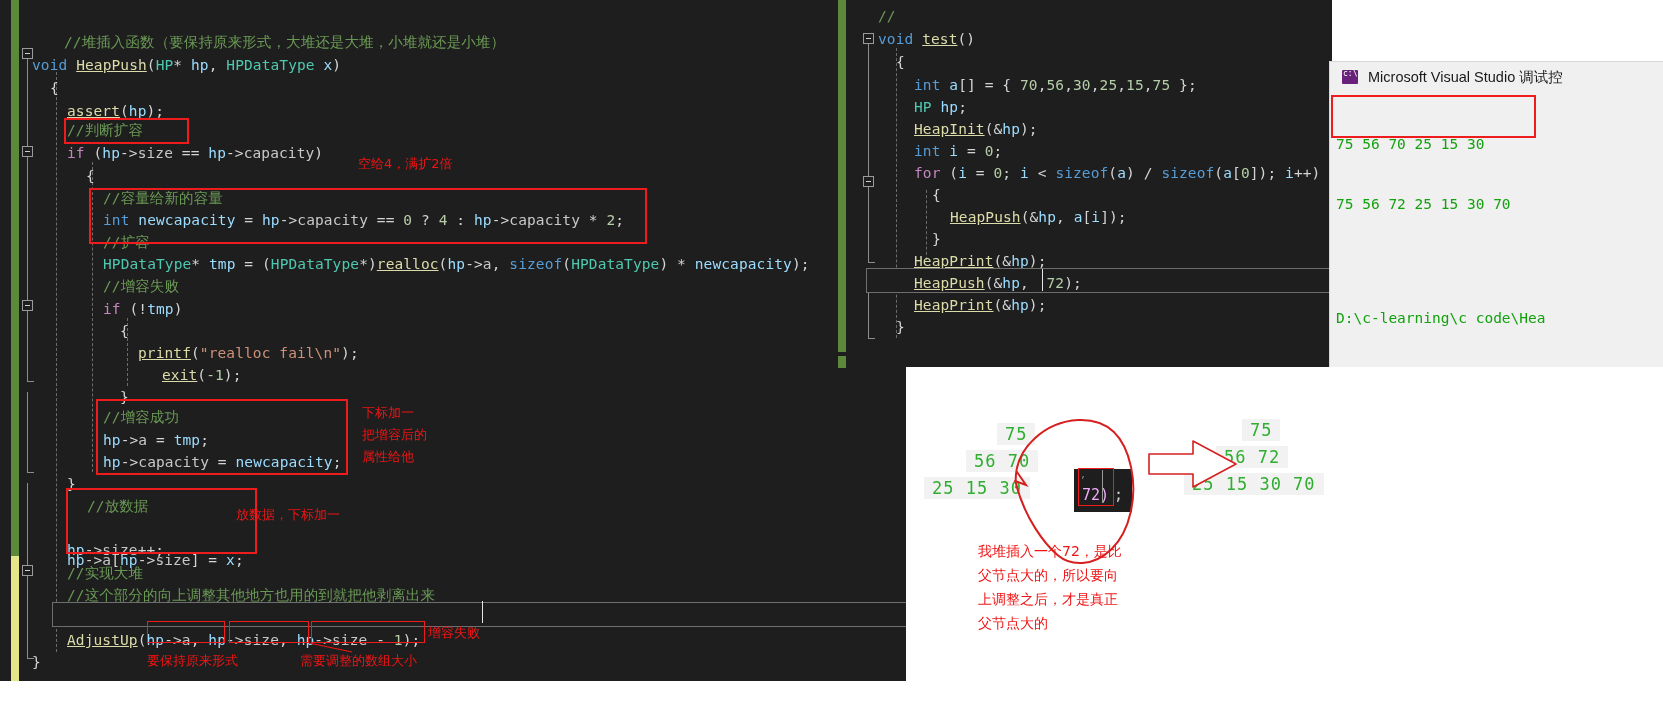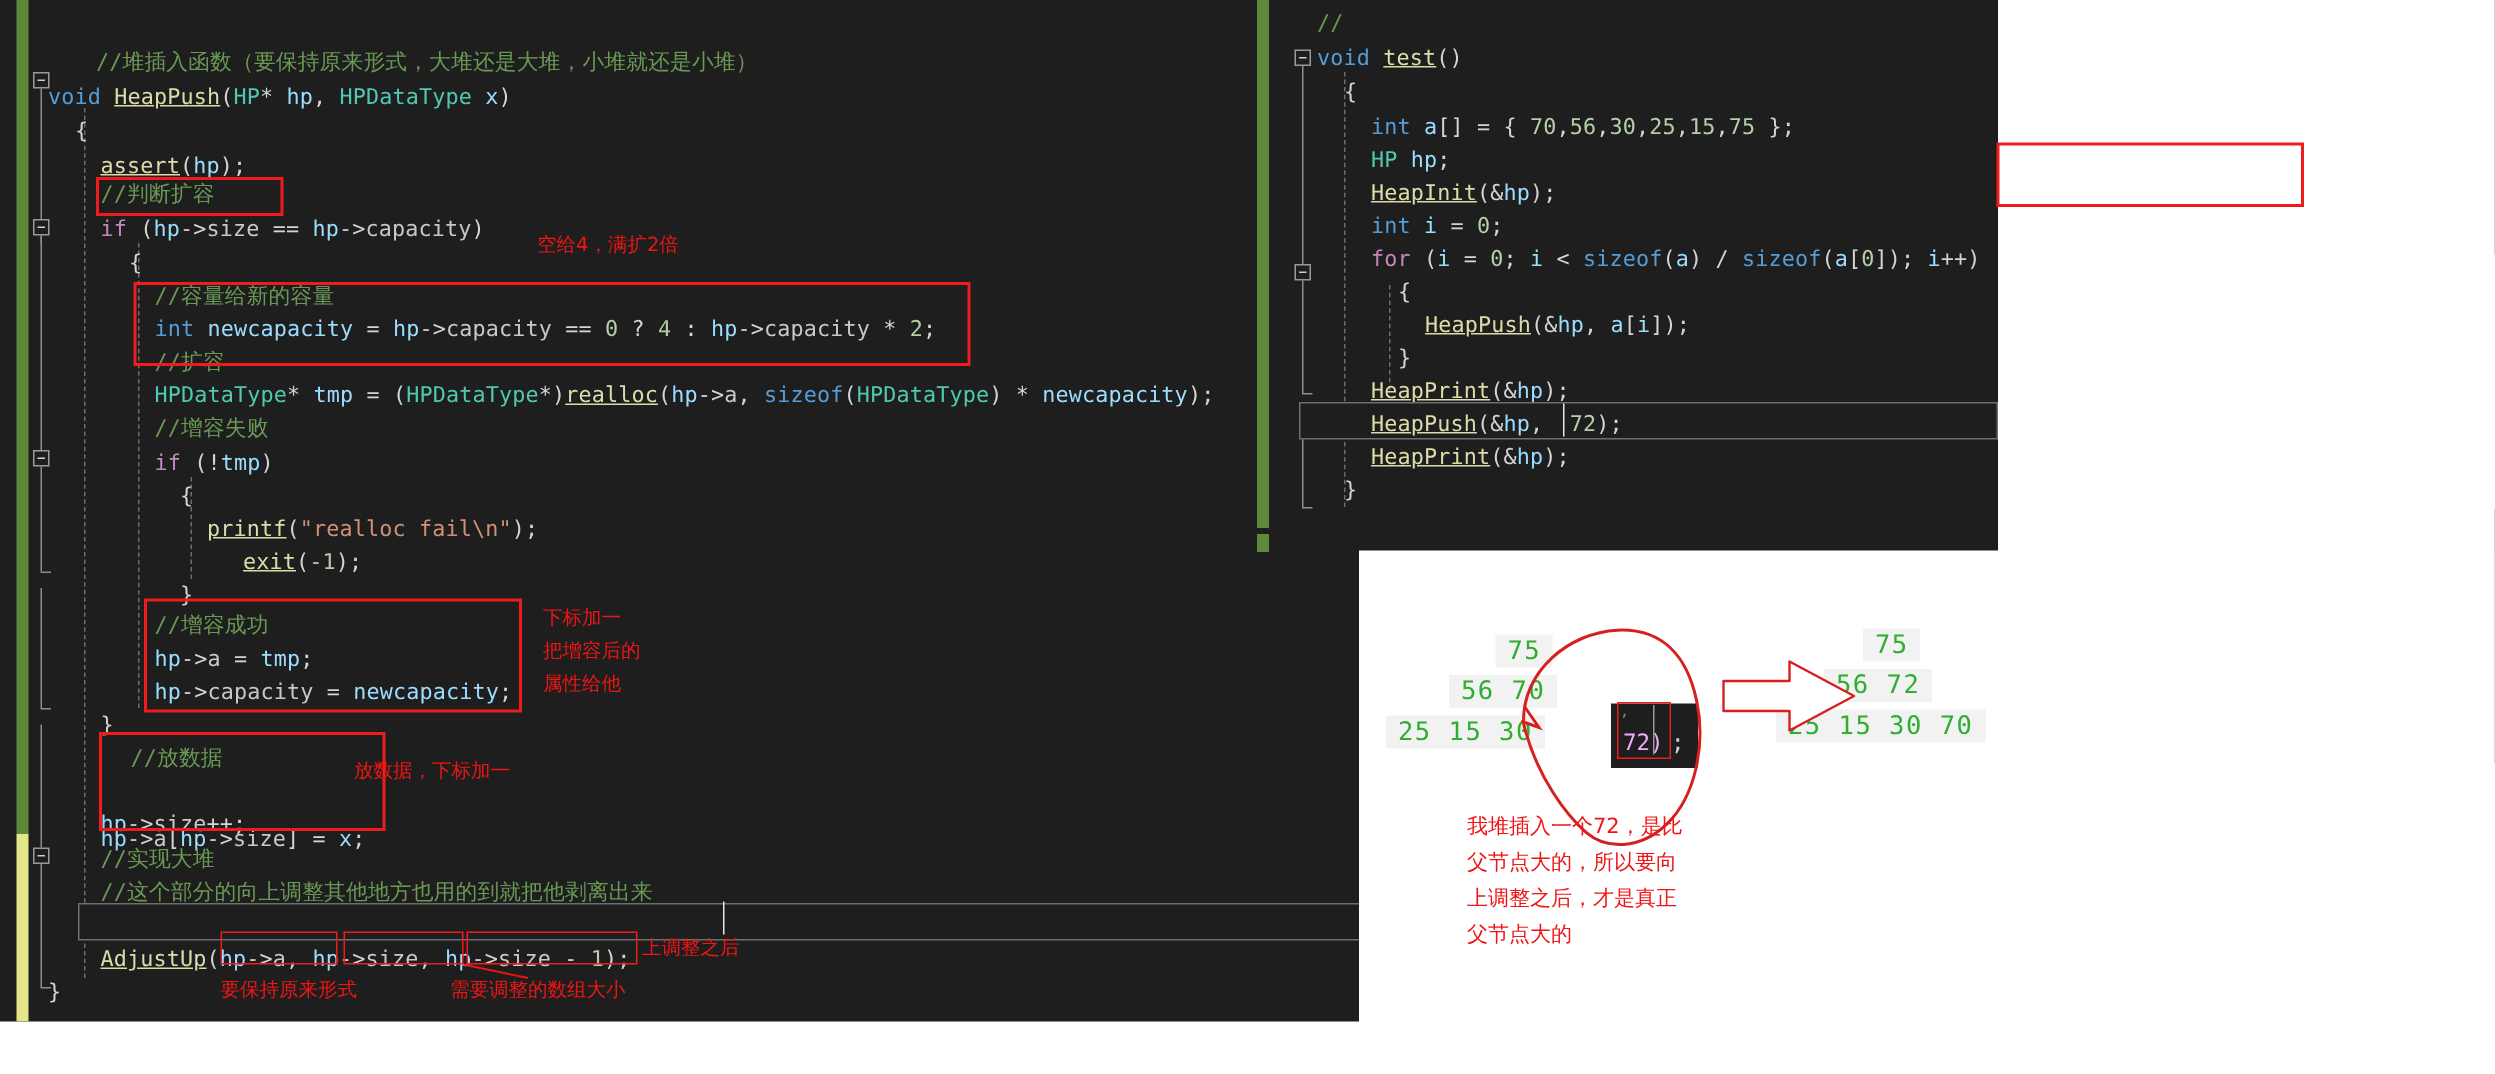--- a/index.html
+++ b/index.html
@@ -333,28 +333,42 @@
   <div class="redbox" style="left:66px; top:488px; width:191px; height:66px;"></div>
   <div class="redbox thin" style="left:147px; top:621px; width:78px; height:22px;"></div>
   <div class="redbox thin" style="left:229px; top:621px; width:80px; height:22px;"></div>
   <div class="redbox thin" style="left:311px; top:621px; width:114px; height:22px;"></div>
 
   <div class="redtext" style="left:358px; top:155px;">空给4，满扩2倍</div>
   <div class="redtext" style="left:362px; top:404px;">下标加一</div>
   <div class="redtext" style="left:362px; top:426px;">把增容后的</div>
   <div class="redtext" style="left:362px; top:448px;">属性给他</div>
   <div class="redtext" style="left:236px; top:506px;">放数据，下标加一</div>
-  <div class="redtext" style="left:428px; top:624px;">上调整之后</div>
+  <div class="redtext" style="left:428px; top:624px;">增容失败</div>
   <div class="redtext" style="left:147px; top:652px;">要保持原来形式</div>
   <div class="redtext" style="left:300px; top:652px;">需要调整的数组大小</div>
 
   <svg class="overlay" width="1663" height="716">
     <line x1="309" y1="643" x2="352" y2="652" stroke="#f01515" stroke-width="1.2"></line>
   </svg>
 
+  <div id="console-win">
+    <div id="console-title">
+      <span id="console-icon"></span>
+      <span>Microsoft Visual Studio 调试控</span>
+    </div>
+    <div id="console-body">
+      <div>75 56 70 25 15 30</div>
+      <div>75 56 72 25 15 30 70</div>
+      <div style="height:14px"></div>
+      <div>D:\c-learning\c code\Hea</div>
+      <div>要在调试停止时自动关闭控</div>
+      <div>按任意键关闭此窗口. . .</div>
+    </div>
+  </div>
   <div class="redbox" style="left:1331px; top:95px; width:205px; height:43px;"></div>
 
   <div id="diagram">
 
     <div class="heapnum" style="left:91px; top:56px; padding:1px 8px;">75</div>
     <div class="heapnum" style="left:60px; top:83px; padding:1px 8px;">56 70</div>
     <div class="heapnum" style="left:18px; top:110px; padding:1px 8px;">25 15 30</div>
 
     <div class="snippet-72" style="left:168px; top:102px; width:58px; height:43px;">
       <span style="position:absolute; left:8px; top:17px; color:#f0abfc;">72)</span>

